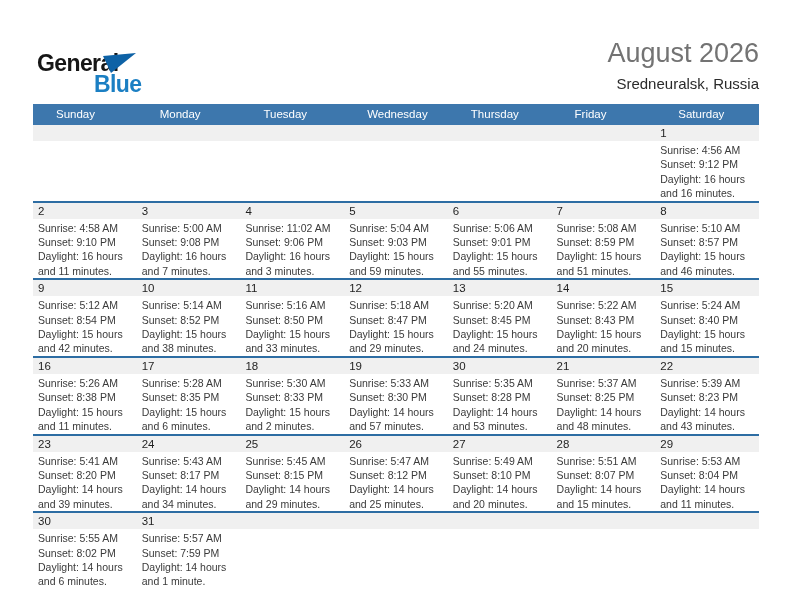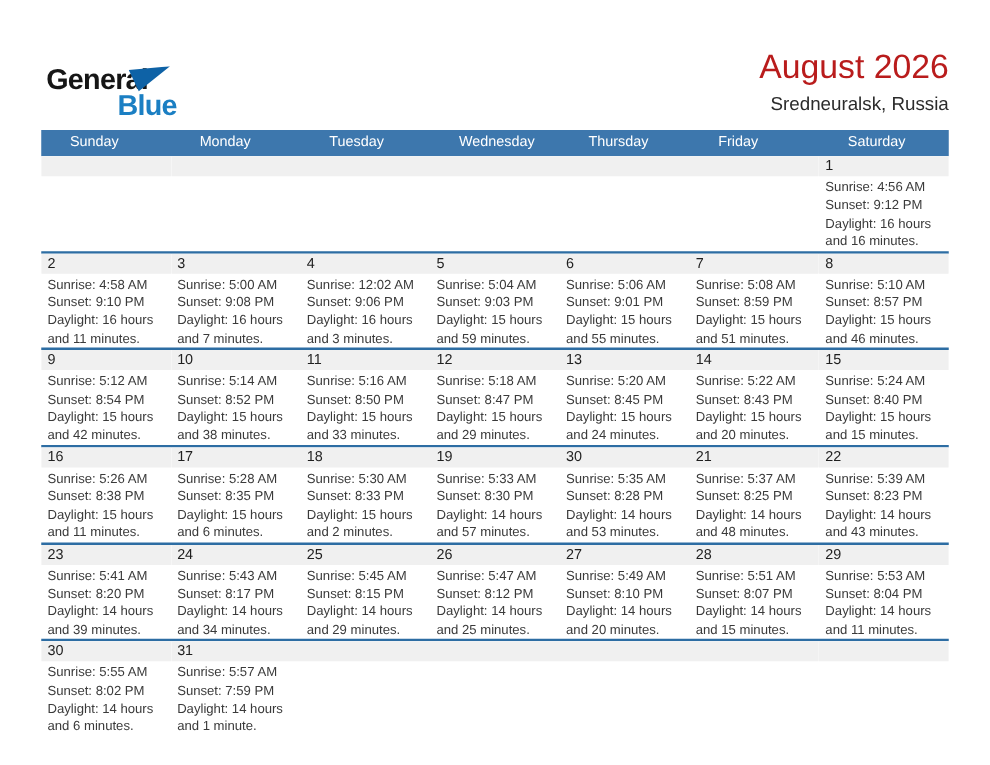--- a/index.html
+++ b/index.html
@@ -8,21 +8,21 @@
     font-family:"Liberation Sans","DejaVu Sans",sans-serif;
     -webkit-font-smoothing:antialiased;overflow:hidden;
   }
   
   .logo{position:absolute;left:37px;top:50px;width:140px;height:50px;}
   .logo .general{position:absolute;left:0;top:0;font-size:23px;font-weight:600;color:#161616;letter-spacing:-0.6px;}
   .logo .triangle{position:absolute;left:66px;top:3px;}
   .logo .blue{position:absolute;left:57px;top:21px;font-size:23px;font-weight:600;color:#1b7fc3;letter-spacing:-0.6px;}
   
   .titleblock{position:absolute;right:33px;top:38px;text-align:right;}
-  .month-title{font-size:27px;color:#b91c1c;line-height:30px;}
+  .month-title{font-size:27px;color:#737373;line-height:30px;}
   .location{font-size:15px;color:#2b2b2b;margin-top:7px;}
   
   .calendar{position:absolute;left:33px;top:104px;width:726px;}
   .weekday-row{display:grid;grid-template-columns:repeat(7,1fr);background:#3d77ad;height:21px;}
   .weekday{color:#ffffff;font-size:11.5px;line-height:21px;padding-left:23px;white-space:nowrap;overflow:hidden;}
   .week-row{display:grid;grid-template-columns:repeat(7,1fr);min-height:72px;border-bottom:2px solid #2d6da3;background:#ffffff;}
   .week-row:last-child{border-bottom:none;min-height:80px;}
   .day-cell{overflow:hidden;}
   .day-band{height:16px;line-height:16px;background:#f0f0f0;font-size:11.5px;color:#1f1f1f;padding-left:5px;}
   .day-body{padding:2px 3px 0 5px;font-size:10.5px;line-height:14.4px;color:#3a3a3a;}
@@ -105,21 +105,21 @@
           <div class="day-body">
             <div class="day-line">Sunrise: 5:00 AM</div>
             <div class="day-line">Sunset: 9:08 PM</div>
             <div class="day-line">Daylight: 16 hours</div>
             <div class="day-line">and 7 minutes.</div>
           </div>
         </div>
         <div class="day-cell">
           <div class="day-band">4</div>
           <div class="day-body">
-            <div class="day-line">Sunrise: 12:02 AM</div>
+            <div class="day-line">Sunrise: 11:02 AM</div>
             <div class="day-line">Sunset: 9:06 PM</div>
             <div class="day-line">Daylight: 16 hours</div>
             <div class="day-line">and 3 minutes.</div>
           </div>
         </div>
         <div class="day-cell">
           <div class="day-band">5</div>
           <div class="day-body">
             <div class="day-line">Sunrise: 5:04 AM</div>
             <div class="day-line">Sunset: 9:03 PM</div>

